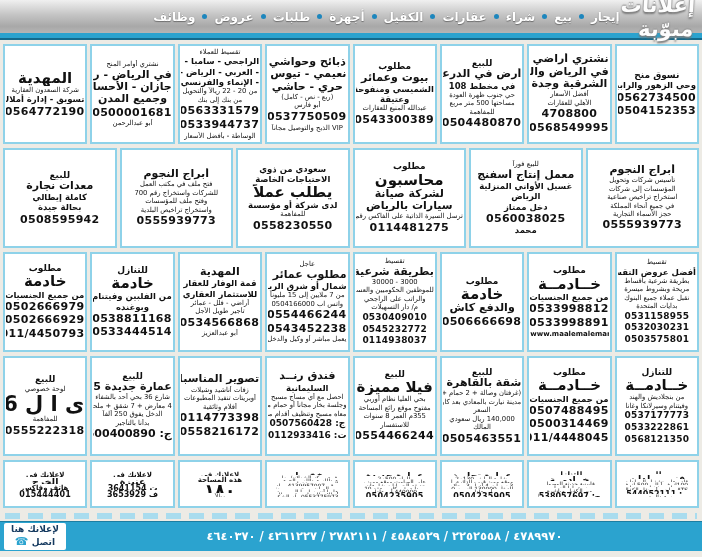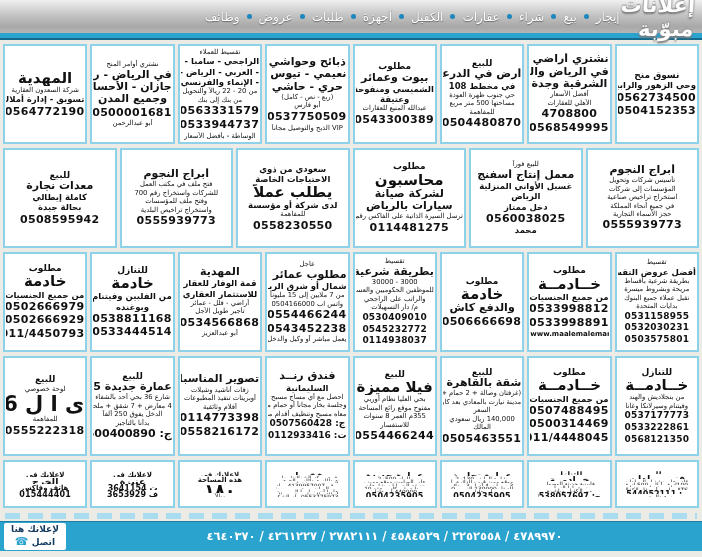--- a/index.html
+++ b/index.html
@@ -16,21 +16,21 @@
     display:flex;align-items:center;justify-content:space-between;
     padding:0 8px 0 14px;
   }
   .logo{
     font-size:21px;font-weight:bold;color:#fdfdfd;letter-spacing:1px;
     text-shadow:0 0 2px #8a8a8a,0 2px 2px #777,0 -1px 1px #999;
     transform:skewX(-4deg);
   }
   .cats{display:flex;align-items:center;gap:7px;margin-left:210px}
   .cat{
-    color:#fff;font-weight:normal;font-size:12px;
+    color:#fff;font-weight:bold;font-size:12px;
     text-shadow:0 1px 1px #6f6f6f,0 0 1px #888;
     cursor:default;white-space:nowrap;
   }
   .dot{width:5px;height:5px;border-radius:50%;background:#1d86bd;display:inline-block}
   .blue-rule{height:5px;background:#2ba3cf;border-bottom:2px solid #146a8c}
   
   .grid{padding:4px 3px 2px;display:flex;flex-direction:column;gap:4px}
   .ads-row{display:flex;gap:3px}
   .ad{
     flex:1 1 0;box-sizing:border-box;min-width:0;

